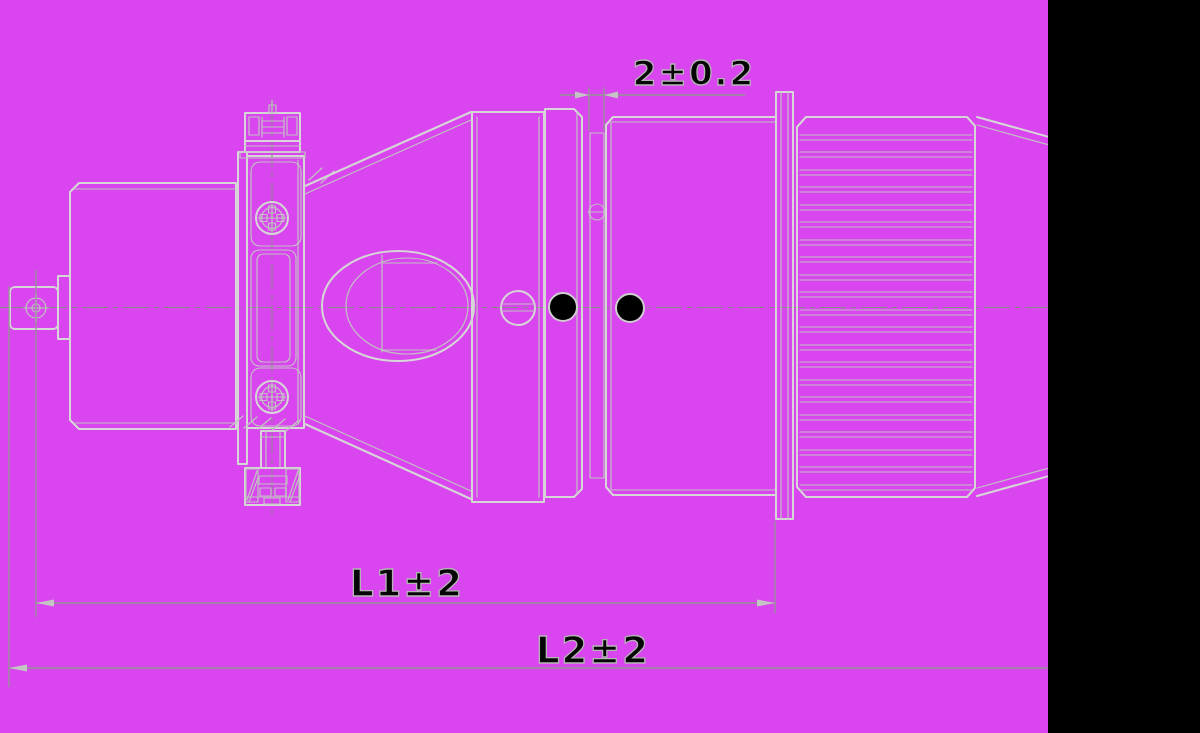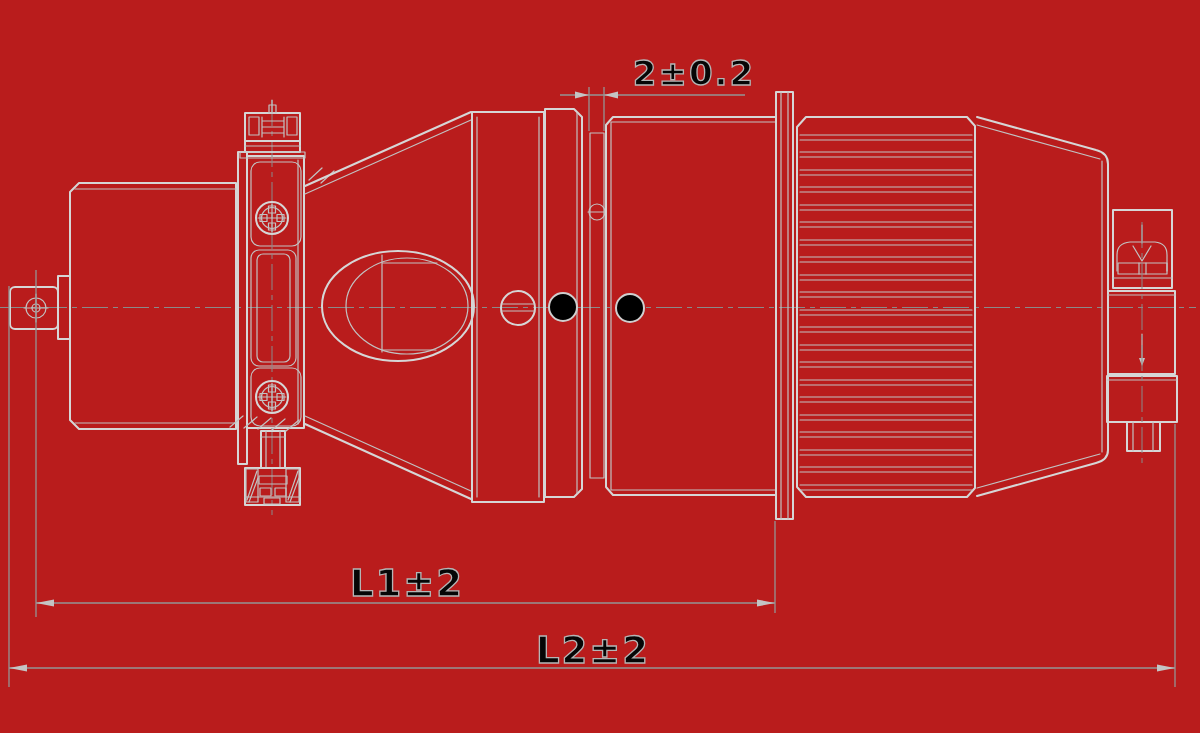--- a/index.html
+++ b/index.html
@@ -1,16 +1,16 @@
 <!DOCTYPE html>
 <html><head>
 <meta charset="utf-8">
 <style>
   html,body{margin:0;padding:0;background:#000;}
-  .stage{position:relative;width:1200px;height:733px;background:#b91c1c;overflow:hidden;text-align:center;}
+  .stage{position:relative;width:1048px;height:733px;background:#d946ef;overflow:hidden;text-align:center;}
   svg{display:block;}
   .ln{stroke:#d6d6d6;stroke-width:2;fill:none;stroke-linejoin:round;stroke-linecap:round;}
   .thin{stroke:#c2c2c2;stroke-width:1.2;fill:none;stroke-linejoin:round;stroke-linecap:round;}
   .dim{stroke:#949494;stroke-width:1.3;fill:none;}
   .cl{stroke:#8a8a8a;stroke-width:1;fill:none;stroke-dasharray:26 5 5 5;}
   .arrow{fill:#c4c4c4;stroke:none;}
   .dot{fill:#000;stroke:#cfcfcf;stroke-width:2;}
   .dimtext{font-family:"DejaVu Sans",sans-serif;font-weight:bold;fill:#060606;stroke:#b5b5b5;stroke-width:1.3;letter-spacing:2px;}
 </style>
 </head>

